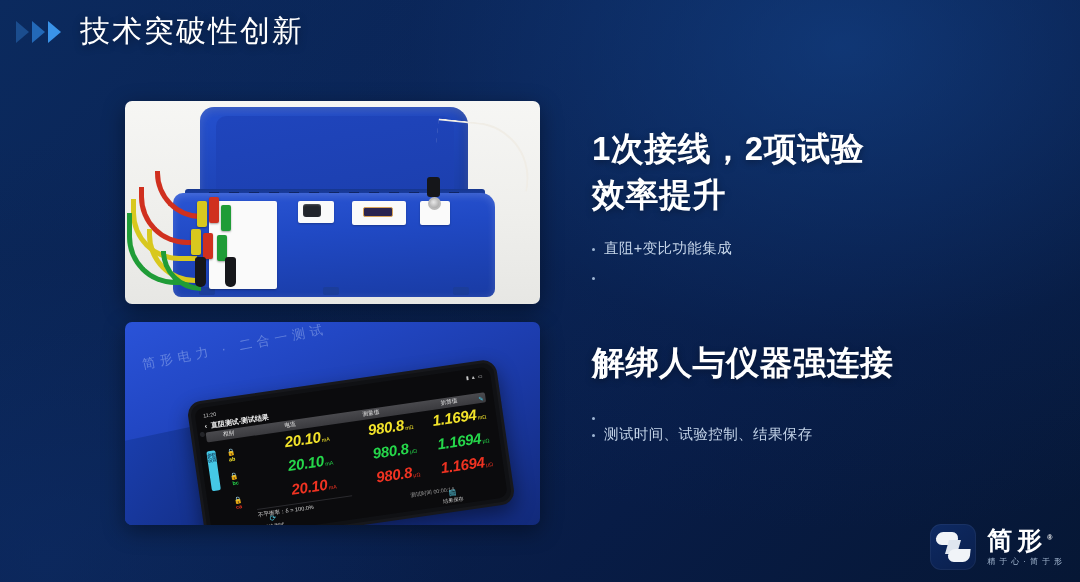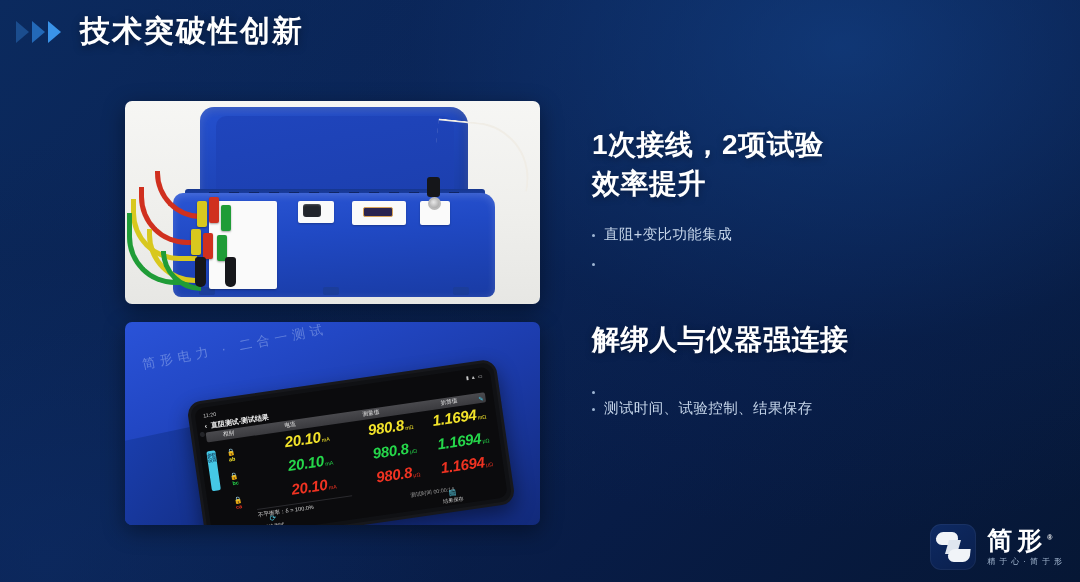--- a/index.html
+++ b/index.html
@@ -27,21 +27,21 @@
     border-top: 11px solid transparent;
     border-bottom: 11px solid transparent;
     border-left: 13px solid #2f86e0;
   }
   .arrows .tri.a1 { border-left-color: #1b4d8e; }
   .arrows .tri.a2 { border-left-color: #2369b8; }
   .arrows .tri.a3 { border-left-color: #3a93e8; }
 
   .page-title {
     position: absolute; left: 80px; top: 11px;
-    font-size: 30px; font-weight: bold; color: #ffffff;
+    font-size: 30px; font-weight: normal; color: #ffffff;
     letter-spacing: 2px;
     text-shadow: 0 2px 8px rgba(0,0,0,0.45);
   }
 
   
   .photo-card {
     position: absolute;
     border-radius: 7px;
     overflow: hidden;
     box-shadow: 0 6px 22px rgba(0,0,0,0.40);
@@ -210,23 +210,23 @@
     padding-top: 2px; letter-spacing: -0.5px;
   }
   .cam-dot {
     position: absolute; left: 6px; top: 28px; width: 5px; height: 5px;
     background: #232428; border-radius: 50%;
   }
 
   
   .block { position: absolute; left: 592px; }
   #block-1 { top: 126px; }
-  #block-2 { top: 321px; }
+  #block-2 { top: 340px; }
   .blk-title {
-    font-size: 28px; font-weight: bold; color: #ffffff;
+    font-size: 33px; font-weight: bold; color: #ffffff;
     line-height: 1.38; letter-spacing: .5px;
     text-shadow: 0 2px 7px rgba(0,0,0,0.35);
   }
   .bullets { margin-top: 17px; }
   .bullet {
     display: flex; align-items: flex-start; gap: 9px;
     font-size: 14.5px; color: #c6d6ea; line-height: 2.0;
     letter-spacing: .4px;
   }
   .bullet .dot {

